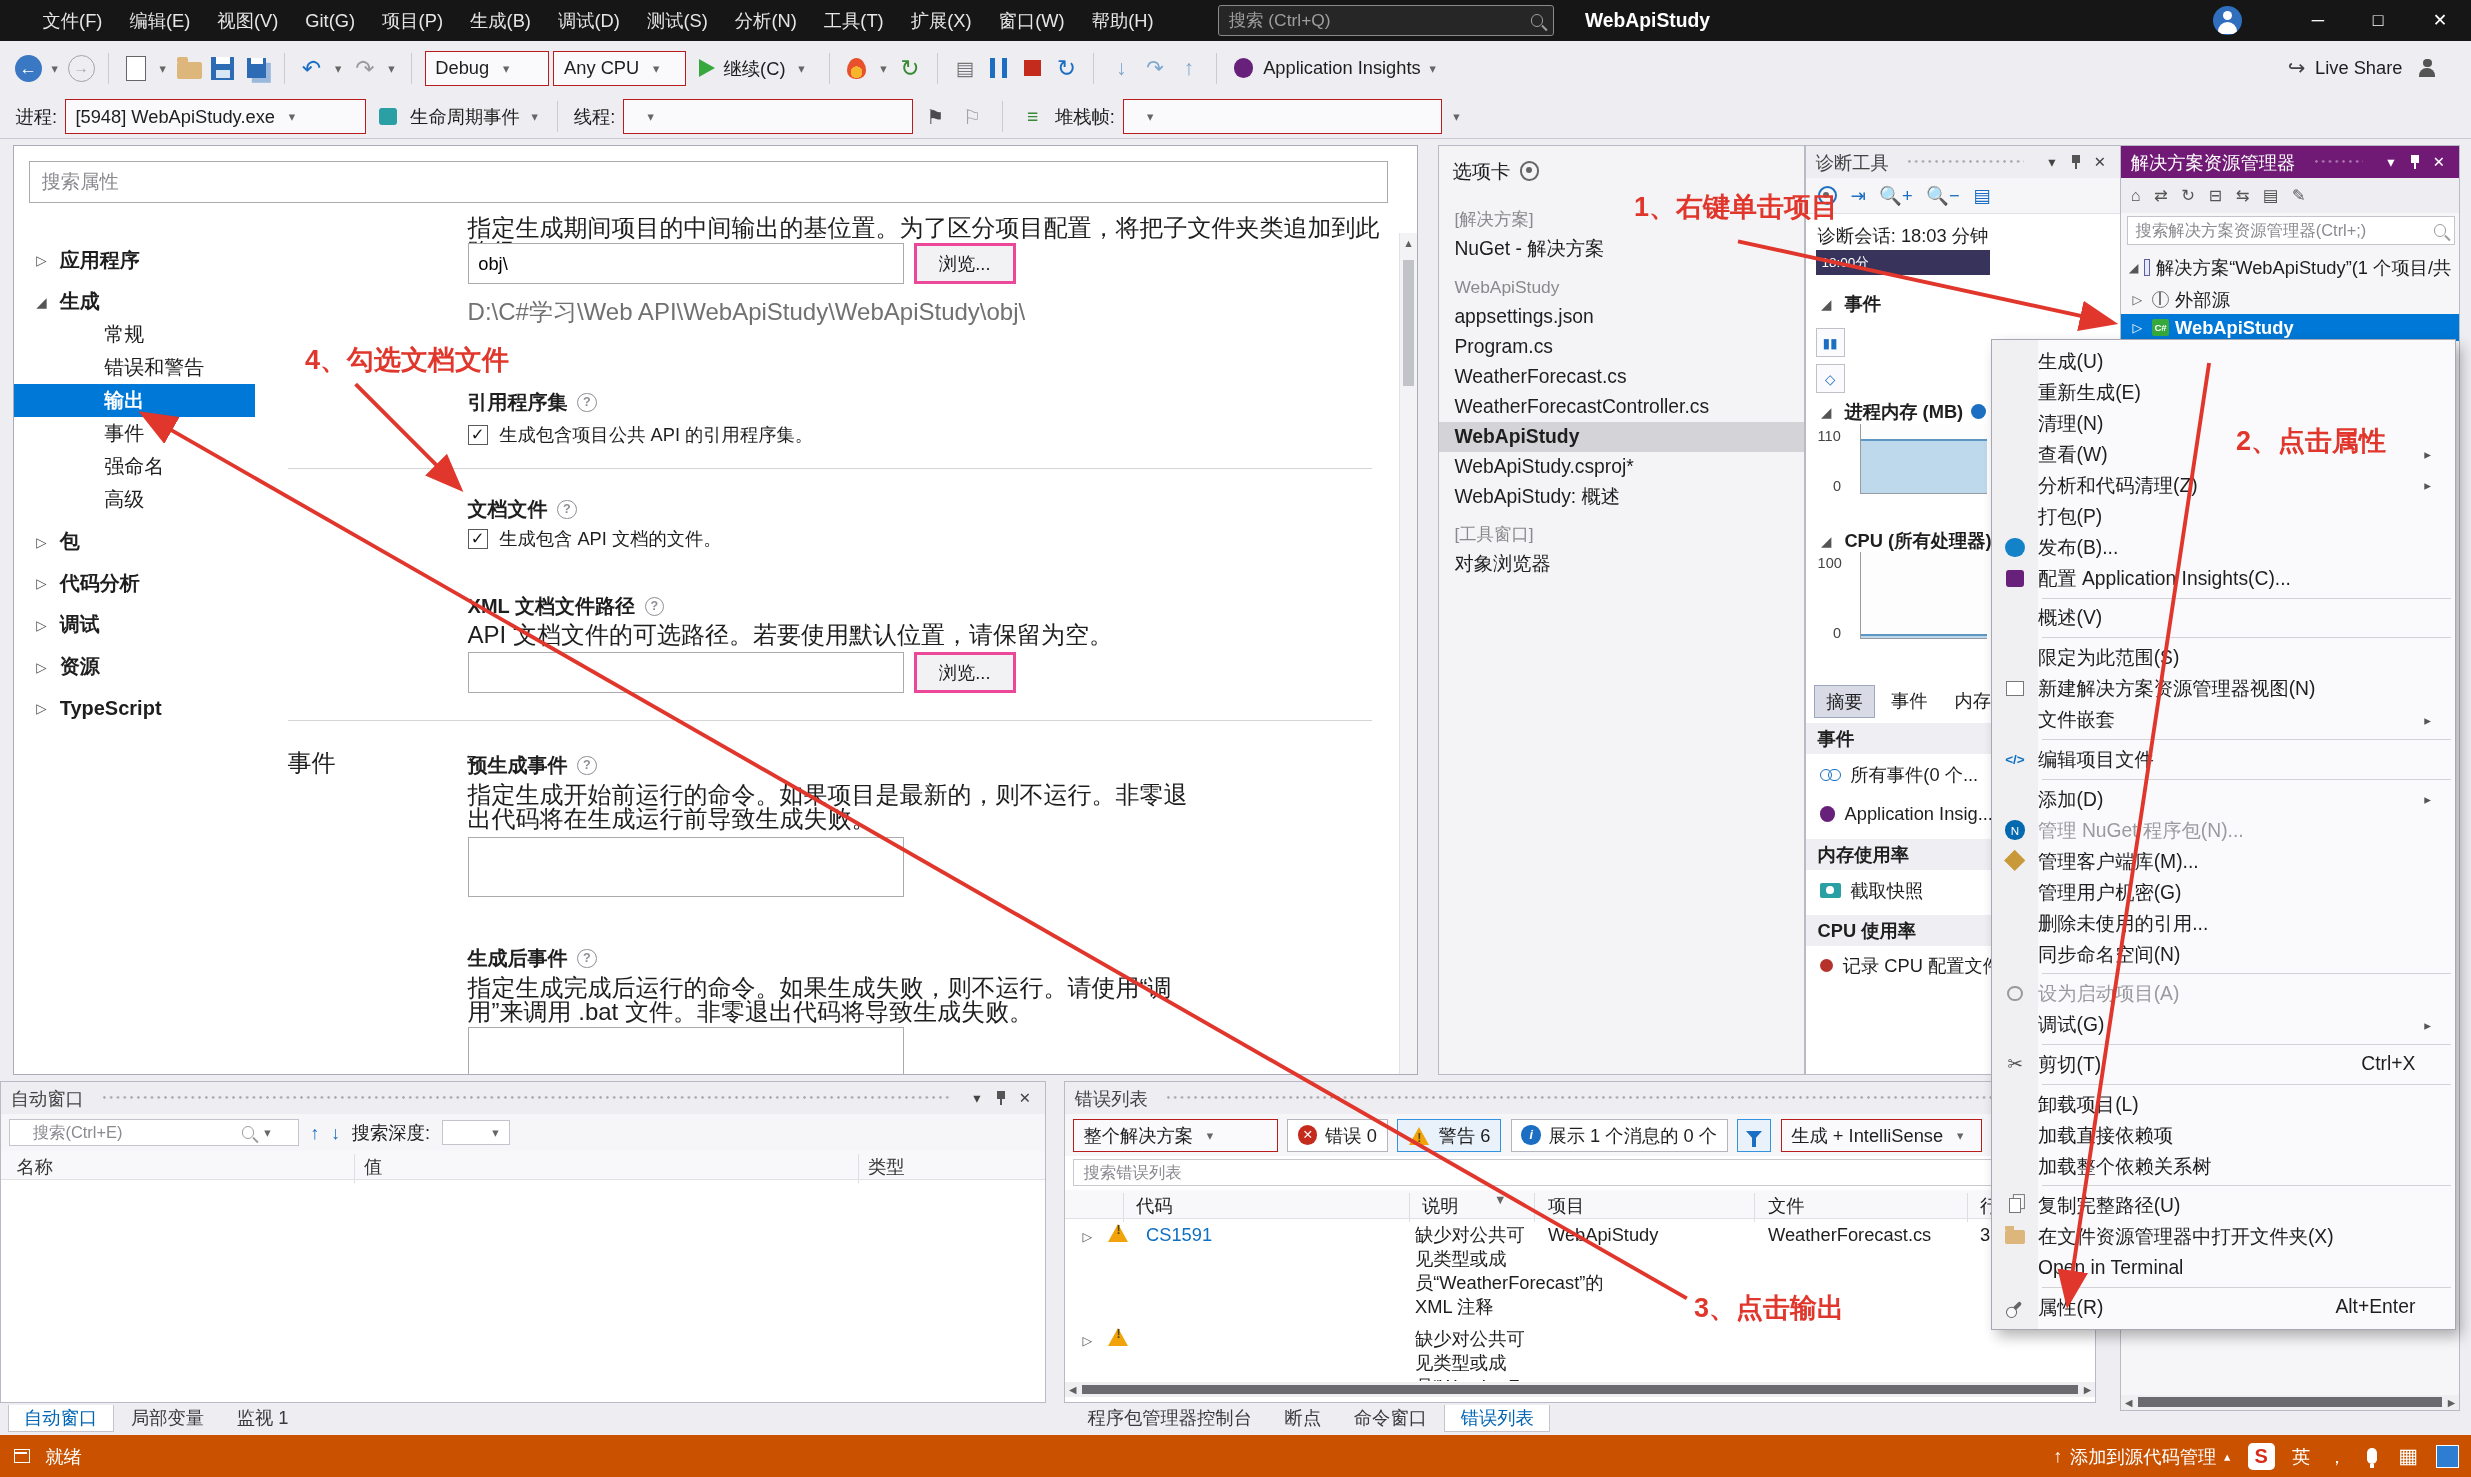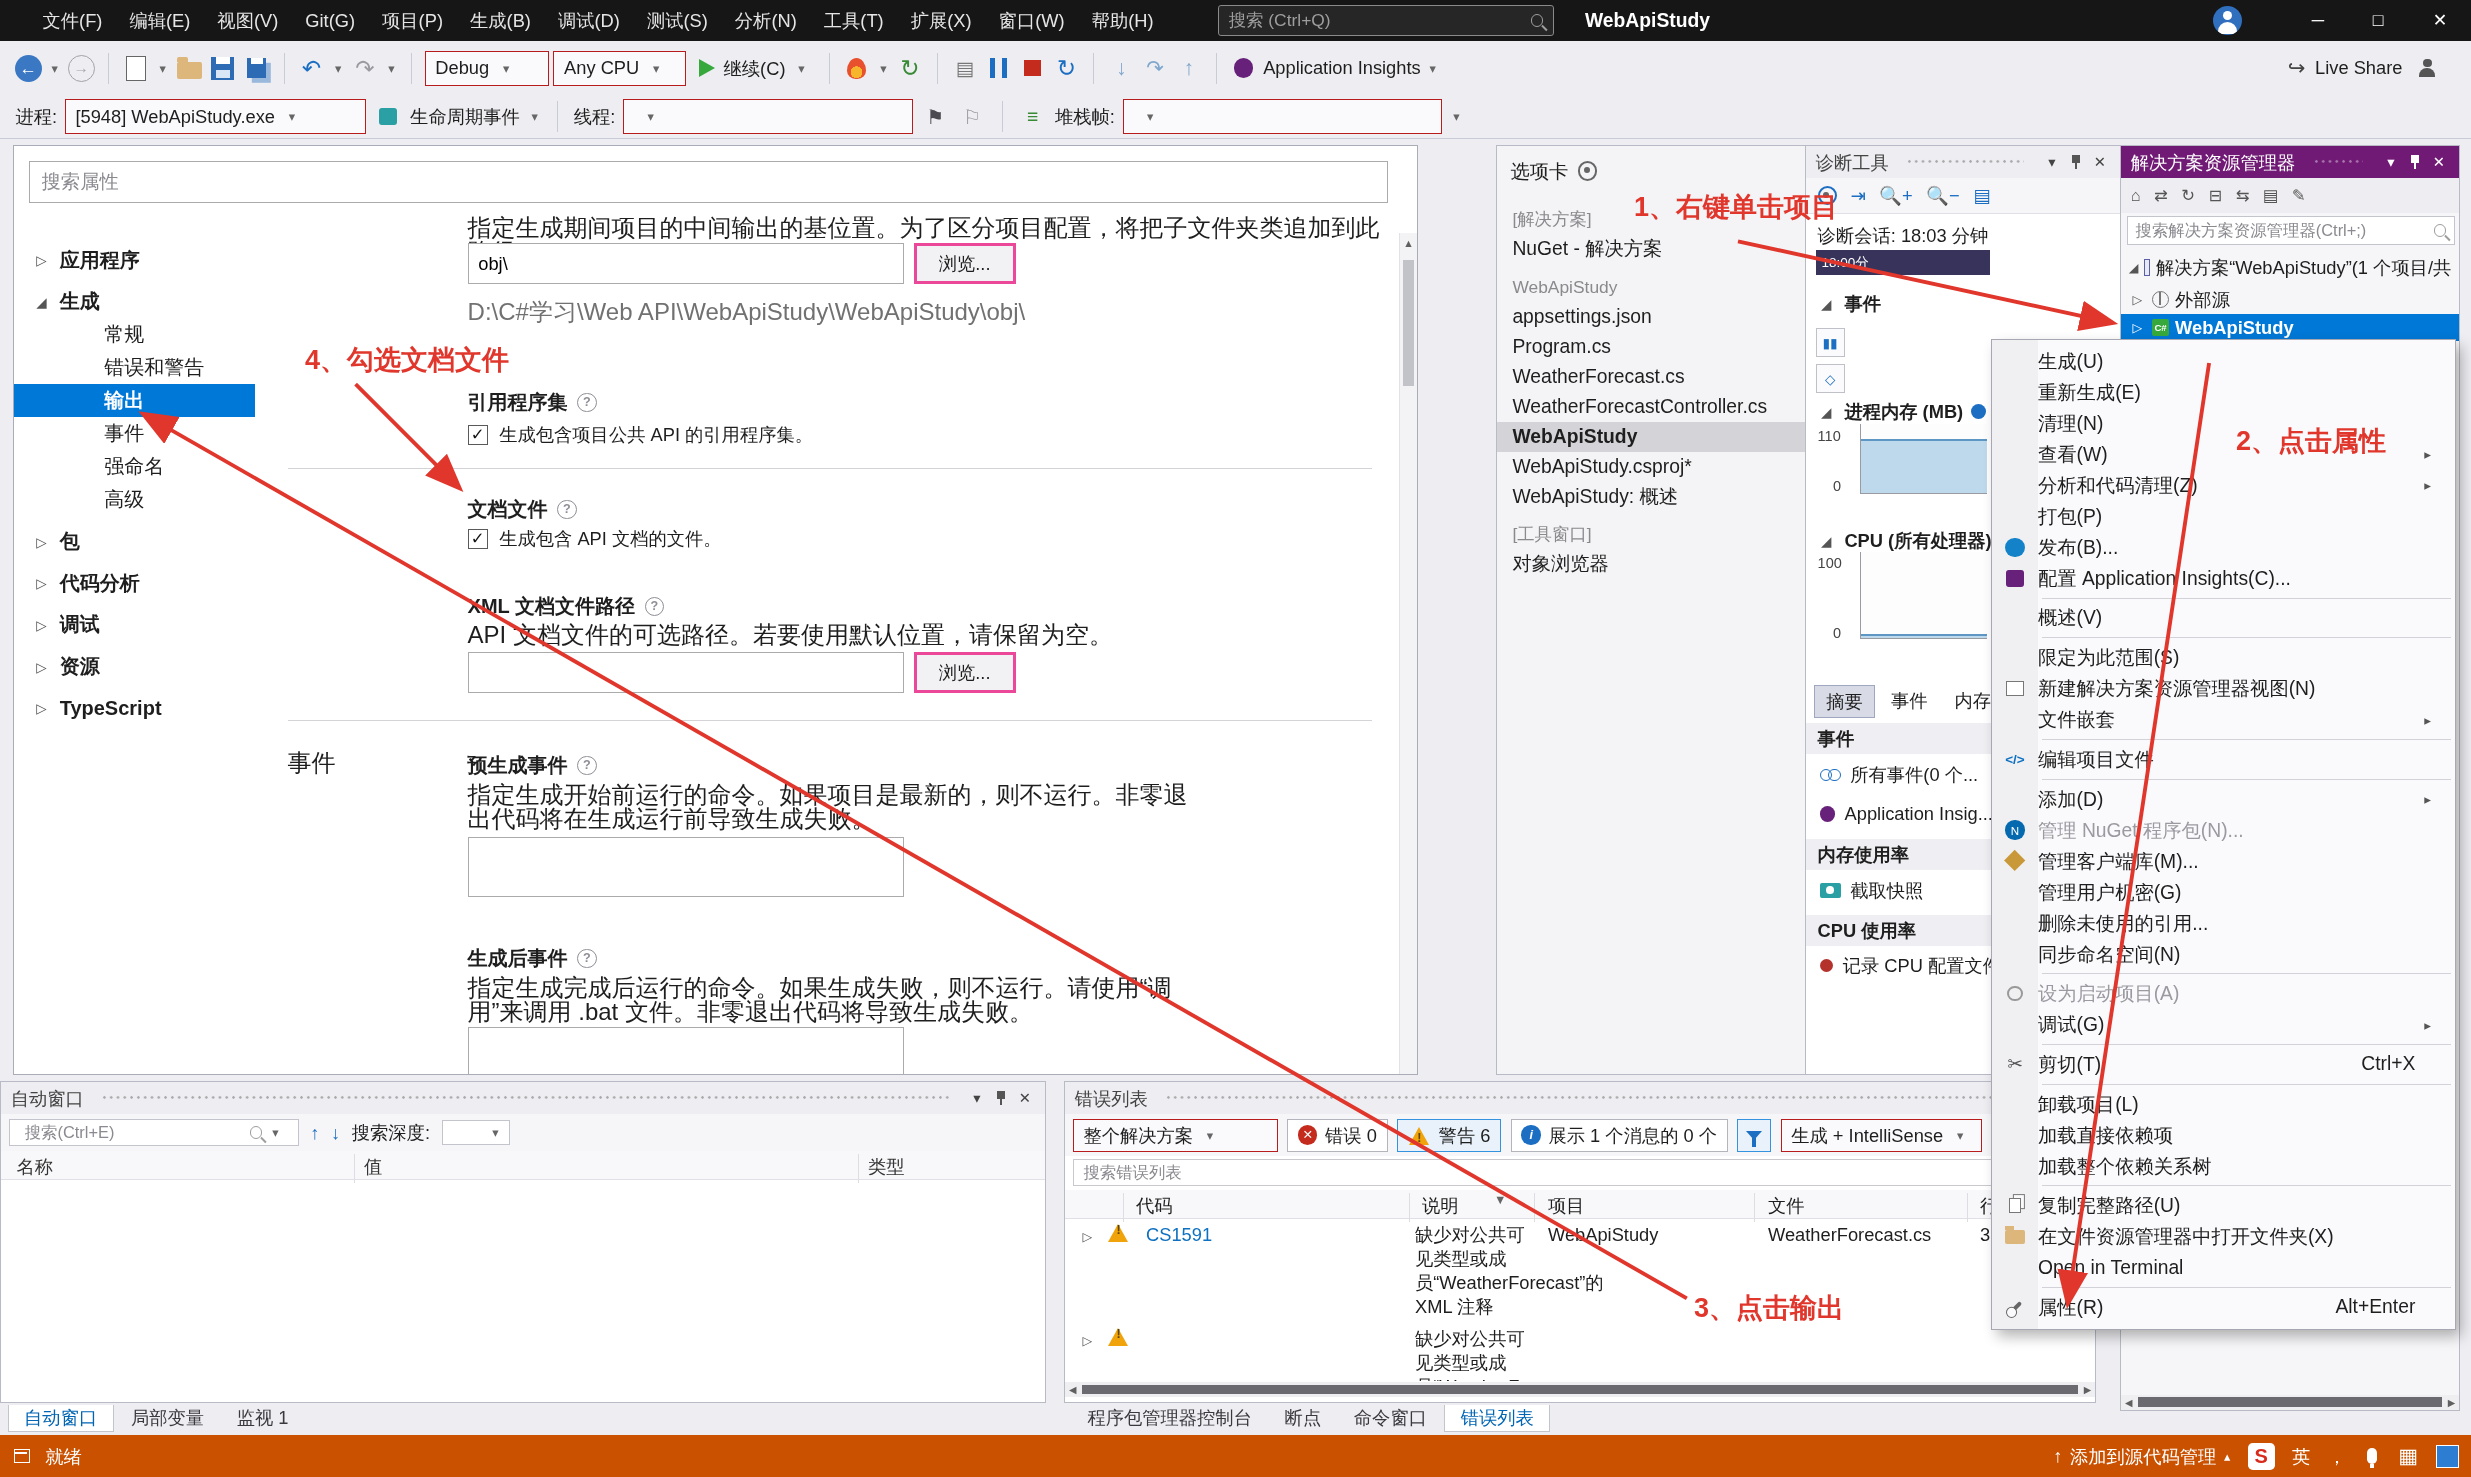--- a/index.html
+++ b/index.html
@@ -85,21 +85,21 @@
   .check-row{position:absolute;display:flex;align-items:center;gap:11.6px;font-size:18.3px}
   .cb{width:20px;height:20px;border:1.9px solid #5A5A5A;background:#fff;display:flex;align-items:center;justify-content:center;font-size:16.4px;color:#111}
   .cb.checked::before{content:"✓"}
   .pp-textarea{position:absolute;width:436px;height:60px;border:1px solid #ABABAB;background:#fff;resize:none}
   #pp-scroll{position:absolute;right:0;top:87px;bottom:0;width:17.4px;background:#F3F3F5;border-left:1px solid #E2E2E6}
   #pp-scroll .sb-up{height:21px;text-align:center;font-size:10.6px;color:#606060;line-height:21px}
   #pp-scroll .thumb{position:absolute;left:2.9px;right:2.9px;top:27px;height:126px;background:#C2C3C9}
   .big-label{position:absolute;font-size:24px;color:#1E1E1E}
 
   
-  #tab-switcher{position:absolute;left:1496px;top:145px;width:367px;height:930px;background:#F4F4F6;border:1px solid #B8BAC6;overflow:hidden}
+  #tab-switcher{position:absolute;left:1438px;top:145px;width:367px;height:930px;background:#F4F4F6;border:1px solid #B8BAC6;overflow:hidden}
   #ts-head{display:flex;align-items:center;gap:9.7px;padding:11.6px 13.5px;font-size:19.3px}
   .i-gear{width:19.3px;height:19.3px;border:2.9px solid #666;border-radius:50%;position:relative}
   .i-gear::after{content:"";position:absolute;left:3.9px;top:3.9px;width:5.8px;height:5.8px;background:#666;border-radius:50%}
   .ts-item{height:30px;line-height:30px;padding:0 15.4px;font-size:19.3px;white-space:nowrap;overflow:hidden}
   .ts-item[data-muted="true"]{color:#8A8A8E;font-size:17.4px;margin-top:7.7px}
   .ts-item[data-sel="true"]{background:#D4D4D8;font-weight:bold}
 
   
   #diagnostics{position:absolute;left:1805px;top:145px;width:316px;height:930px;background:#fff;border:1px solid #B8BAC6;overflow:hidden}
   #dg-toolbar{position:absolute;left:0;top:32px;width:100%;height:36px;background:#F6F6F8;border-bottom:1px solid #E0E0E6;display:flex;align-items:center;gap:13.5px;padding:0 11.6px;color:#1B6EC2}
@@ -161,21 +161,21 @@
   [data-icon="cut"] .cm-ico span::before{content:"✂"}
   [data-icon="copy"] .cm-ico span{display:block;width:12.6px;height:15.4px;border:1.9px solid #777;background:#fff;box-shadow:3.9px -3.9px 0 -1px #FAFAFC,3.9px -3.9px 0 0 #777}
   [data-icon="folder"] .cm-ico span{display:block;width:19.3px;height:13.5px;background:#DCB67A;border-radius:1.9px;position:relative}
   [data-icon="folder"] .cm-ico span::before{content:"";position:absolute;top:-3.9px;left:0;width:8.7px;height:3.9px;background:#DCB67A}
   [data-icon="wrench"] .cm-ico span{display:block;width:16.4px;height:3.9px;background:#666;border-radius:1.9px;transform:rotate(-45deg);position:relative}
   [data-icon="wrench"] .cm-ico span::before{content:"";position:absolute;left:-2.9px;top:-2.9px;width:8.7px;height:8.7px;border:1.9px solid #666;border-radius:50%;background:#FAFAFC}
 
   
   #autos{position:absolute;left:0;top:1081px;width:1046px;height:322px;background:#fff;border:1px solid #B8BAC6;overflow:hidden}
   #autos-toolbar{position:absolute;left:0;top:32px;width:100%;height:37px;background:#F6F6F8;display:flex;align-items:center;gap:11.6px;padding:0 7.7px}
-  .mini-search{width:290px;height:27px;border:1px solid #C4C4CC;background:#fff;display:flex;align-items:center;justify-content:space-between;padding:0 15px;color:#8A8A90;font-size:16.4px}
+  .mini-search{width:290px;height:27px;border:1px solid #C4C4CC;background:#fff;display:flex;align-items:center;justify-content:space-between;padding:0 23px;color:#8A8A90;font-size:16.4px}
   .mini-dd{width:68px;height:25px;border:1px solid #C4C4CC;background:#fff;display:flex;align-items:center;justify-content:flex-end;padding:0 5.8px}
   #autos-grid-head{position:absolute;left:0;top:69px;width:100%;height:29px;background:#F8F8FA;border-bottom:1px solid #E0E0E6;font-size:18.3px;color:#333}
   #autos-grid-head span{position:absolute;top:2.9px}
   .colsep{position:absolute;top:0;width:1px;height:29px;background:#DDDDE2}
 
   
   #errorlist{position:absolute;left:1064px;top:1081px;width:1032px;height:322px;background:#fff;border:1px solid #B8BAC6;overflow:hidden}
   #el-toolbar{position:absolute;left:0;top:32px;width:100%;height:42px;background:#F6F6F8;display:flex;align-items:center;gap:9.7px;padding:0 7.7px}
   .el-btn{display:flex;align-items:center;gap:7.7px;height:33px;border:1px solid #B4B4BC;background:#fff;padding:0 9.7px;font-size:18.3px}
   .el-btn.active{border:1.9px solid #3393DF;background:#E9F2FB}

